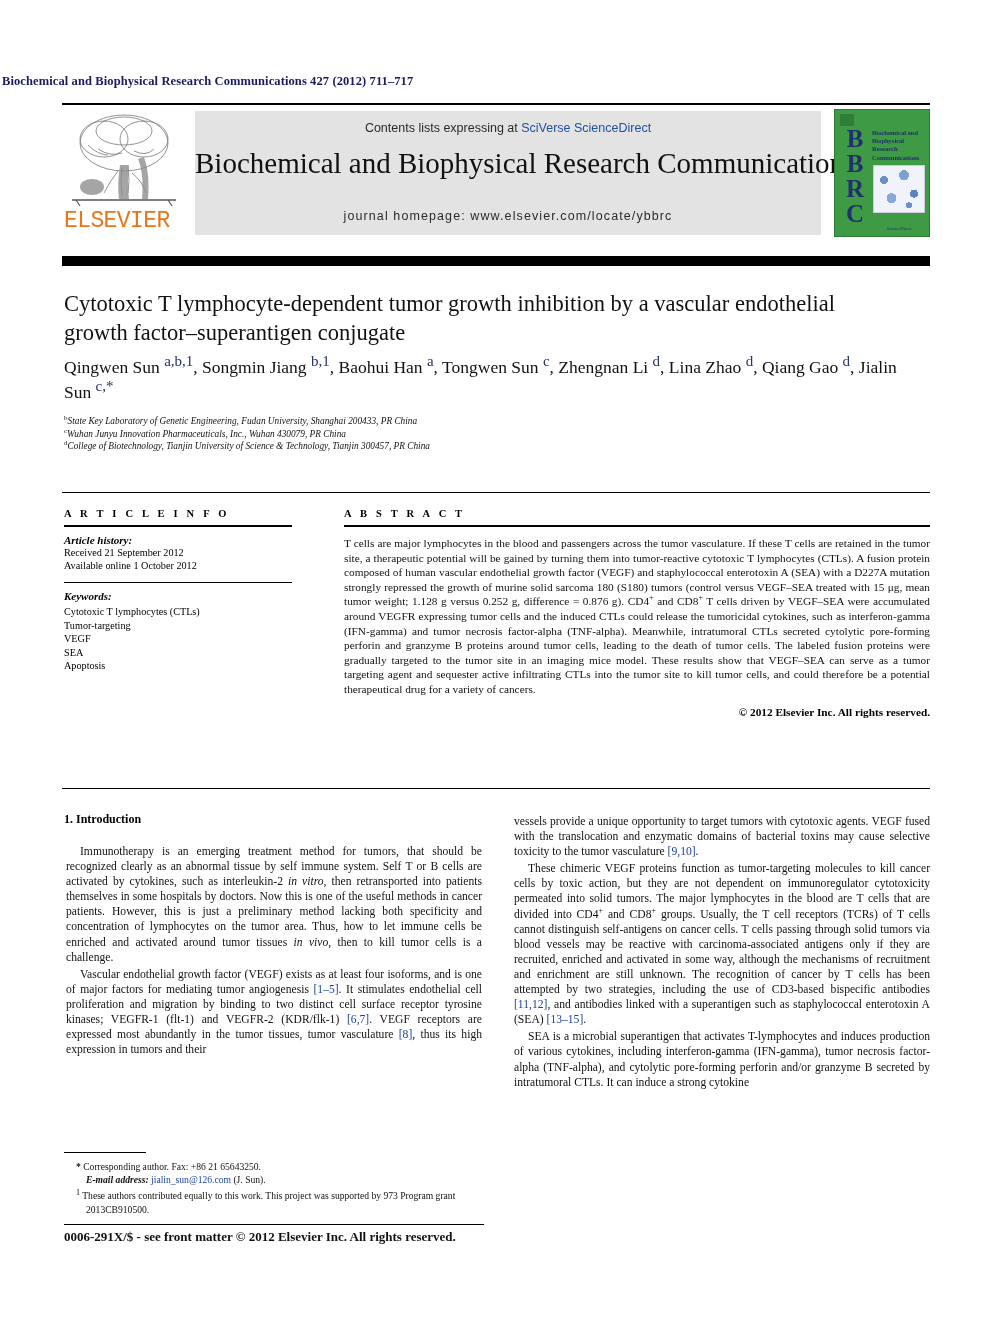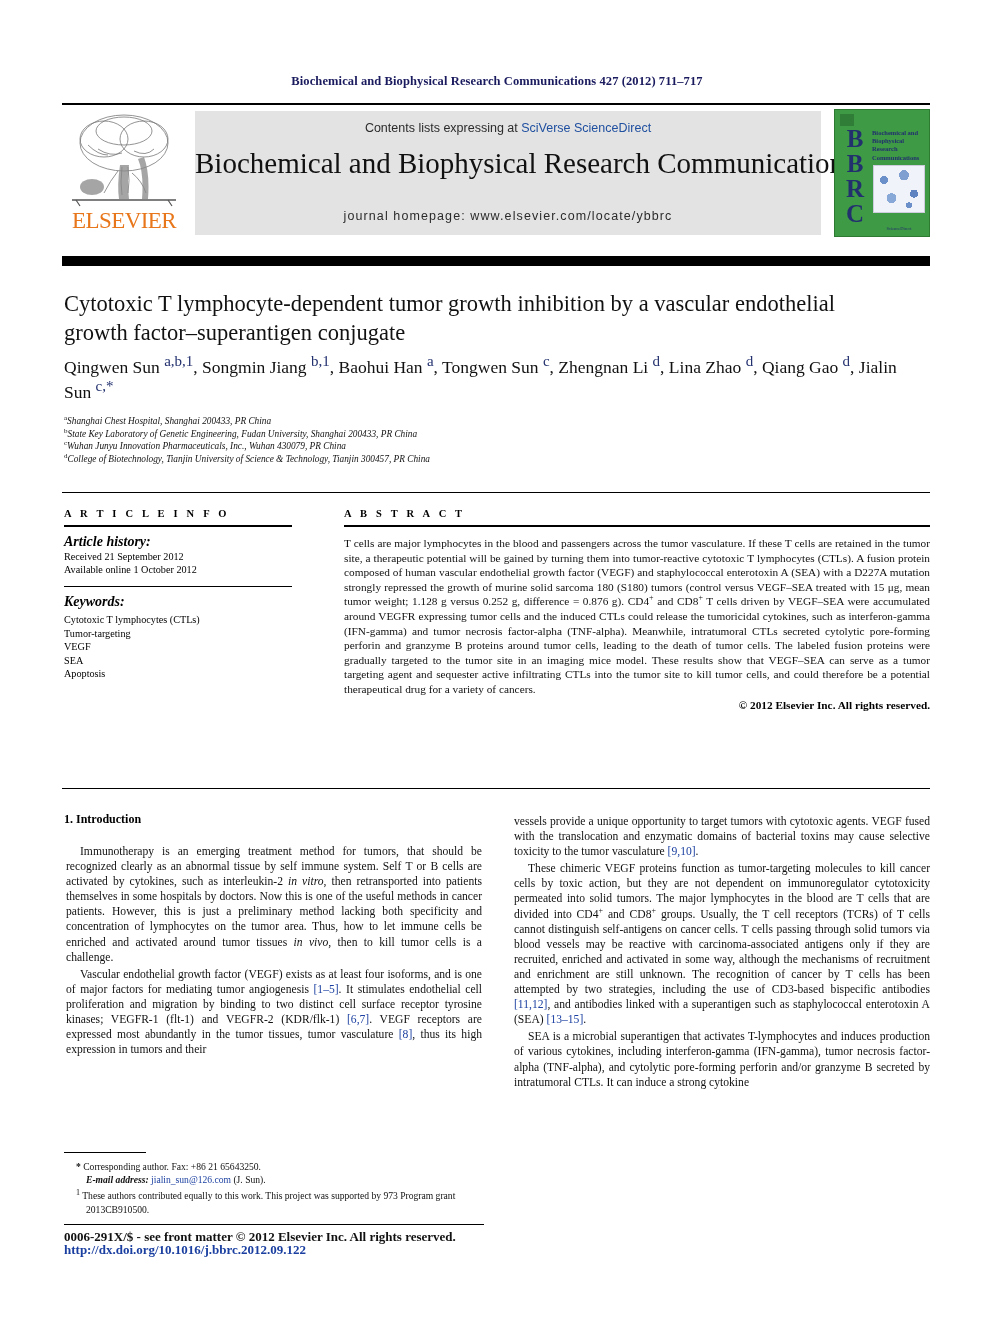--- a/index.html
+++ b/index.html
@@ -20,21 +20,21 @@
     left: 0; top: 0;
     width: 992px;
     height: 1323px;
   }
 
   
   .running-head {
     position: absolute;
     left: 2px; right: 0;
     top: 74px;
-    text-align: center;
+    text-align: left;
     font-family: "Liberation Serif", serif;
     font-weight: bold;
     font-size: 12.5px;
     color: #1a1a5e;
     letter-spacing: 0.1px;
   }
 
   
   .masthead {
     position: absolute;
@@ -56,22 +56,22 @@
     width: 112px;
     height: 98px;
     margin-left: 6px;
     overflow: hidden;
   }
   .elsevier-word {
     position: absolute;
     left: 2px;
     top: 99px;
     width: 120px;
-    text-align: center;
-    font-family: Liberation Serif, serif;
+    text-align: left;
+    font-family: Liberation Mono, monospace;
     font-size: 23px;
     letter-spacing: -0.6px;
     color: #E8761A;
     font-weight: normal;
   }
   .grayband {
     position: absolute;
     left: 133px;
     top: 6px;
     width: 626px;
@@ -273,21 +273,21 @@
   }
   .hrule {
     margin-top: 6px;
     height: 2px;
     background: #000;
   }
 
   .hist-label, .kw-label {
     font-style: italic;
     font-weight: bold;
-    font-size: 14px;
+    font-size: 11px;
     margin-top: 7px;
   }
   .hist-line, .kw-line {
     font-size: 10.2px;
     line-height: 13.4px;
   }
   .kw-block { margin-top: 3px; }
   .kw-rule {
     margin-top: 9px;
     height: 1.5px;
@@ -297,21 +297,21 @@
   .abstract-body {
     margin-top: 9px;
     font-family: "Liberation Serif", serif;
     font-size: 11.3px;
     line-height: 14.6px;
     text-align: justify;
     color: #111;
   }
   .abstract-body sup { font-size: 8px; vertical-align: super; line-height: 0; }
   .copyright {
-    margin-top: 2px;
+    margin-top: 9px;
     text-align: right;
     font-size: 11.3px;
     font-weight: bold;
   }
 
   
   .body-col-left {
     position: absolute;
     left: 64px;
     top: 812px;
@@ -437,21 +437,20 @@
       <div class="bbrc-img"></div>
       <div class="bbrc-footer">ScienceDirect</div>
     </div>
   </div>
 
   <div class="thick-rule"></div>
 
   <div class="title">Cytotoxic T lymphocyte-dependent tumor growth inhibition by a vascular endothelial growth factor–superantigen conjugate</div>
   <div class="authors">Qingwen Sun <sup>a,b,1</sup>, Songmin Jiang <sup>b,1</sup>, Baohui Han <sup>a</sup>, Tongwen Sun <sup>c</sup>, Zhengnan Li <sup>d</sup>, Lina Zhao <sup>d</sup>, Qiang Gao <sup>d</sup>, Jialin Sun <sup>c,*</sup></div>
   <div class="affiliations">
-      <div><sup>a</sup>Shanghai Chest Hospital, Shanghai 200433, PR China</div>
       <div><sup>b</sup>State Key Laboratory of Genetic Engineering, Fudan University, Shanghai 200433, PR China</div>
       <div><sup>c</sup>Wuhan Junyu Innovation Pharmaceuticals, Inc., Wuhan 430079, PR China</div>
       <div><sup>d</sup>College of Biotechnology, Tianjin University of Science &amp; Technology, Tianjin 300457, PR China</div>
     </div>
 
   <div class="band-top-rule"></div>
 
   <div class="col-info">
     <div class="sec-head">A R T I C L E    I N F O</div>
     <div class="hrule"></div>
@@ -500,16 +499,15 @@
     <div class="fn">
       <span class="email-label">E-mail address:</span>
       <span class="email">jialin_sun@126.com</span><span> (J. Sun).</span>
     </div>
     <div class="fn"><sup>1</sup> These authors contributed equally to this work. This project was supported by 973 Program grant 2013CB910500.</div>
   </div>
 
   <div class="issn-rule"></div>
   <div class="issn">
     <div>0006-291X/$ - see front matter © 2012 Elsevier Inc. All rights reserved.</div>
-    <div class="doi">http://dx.doi.org/10.1016/j.bbrc.2012.09.122</div>
   </div>
 
 </div>
 
 </body></html>

